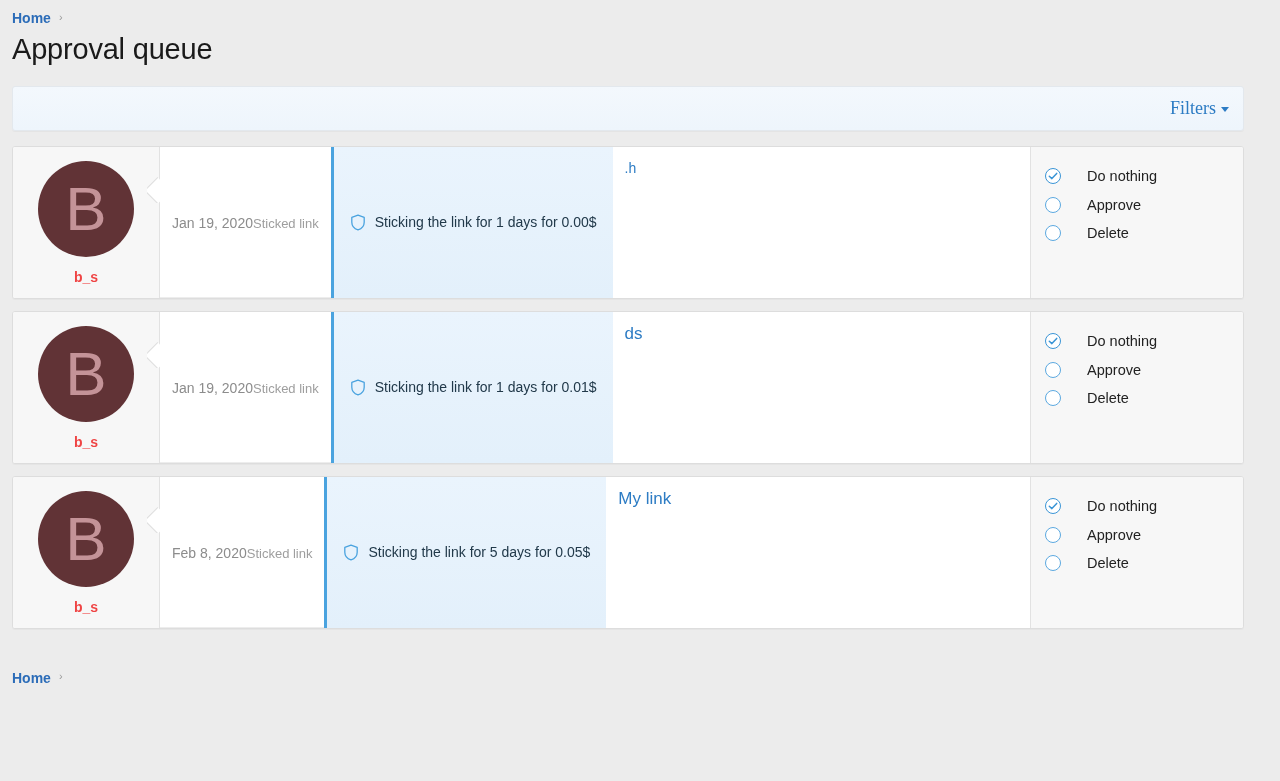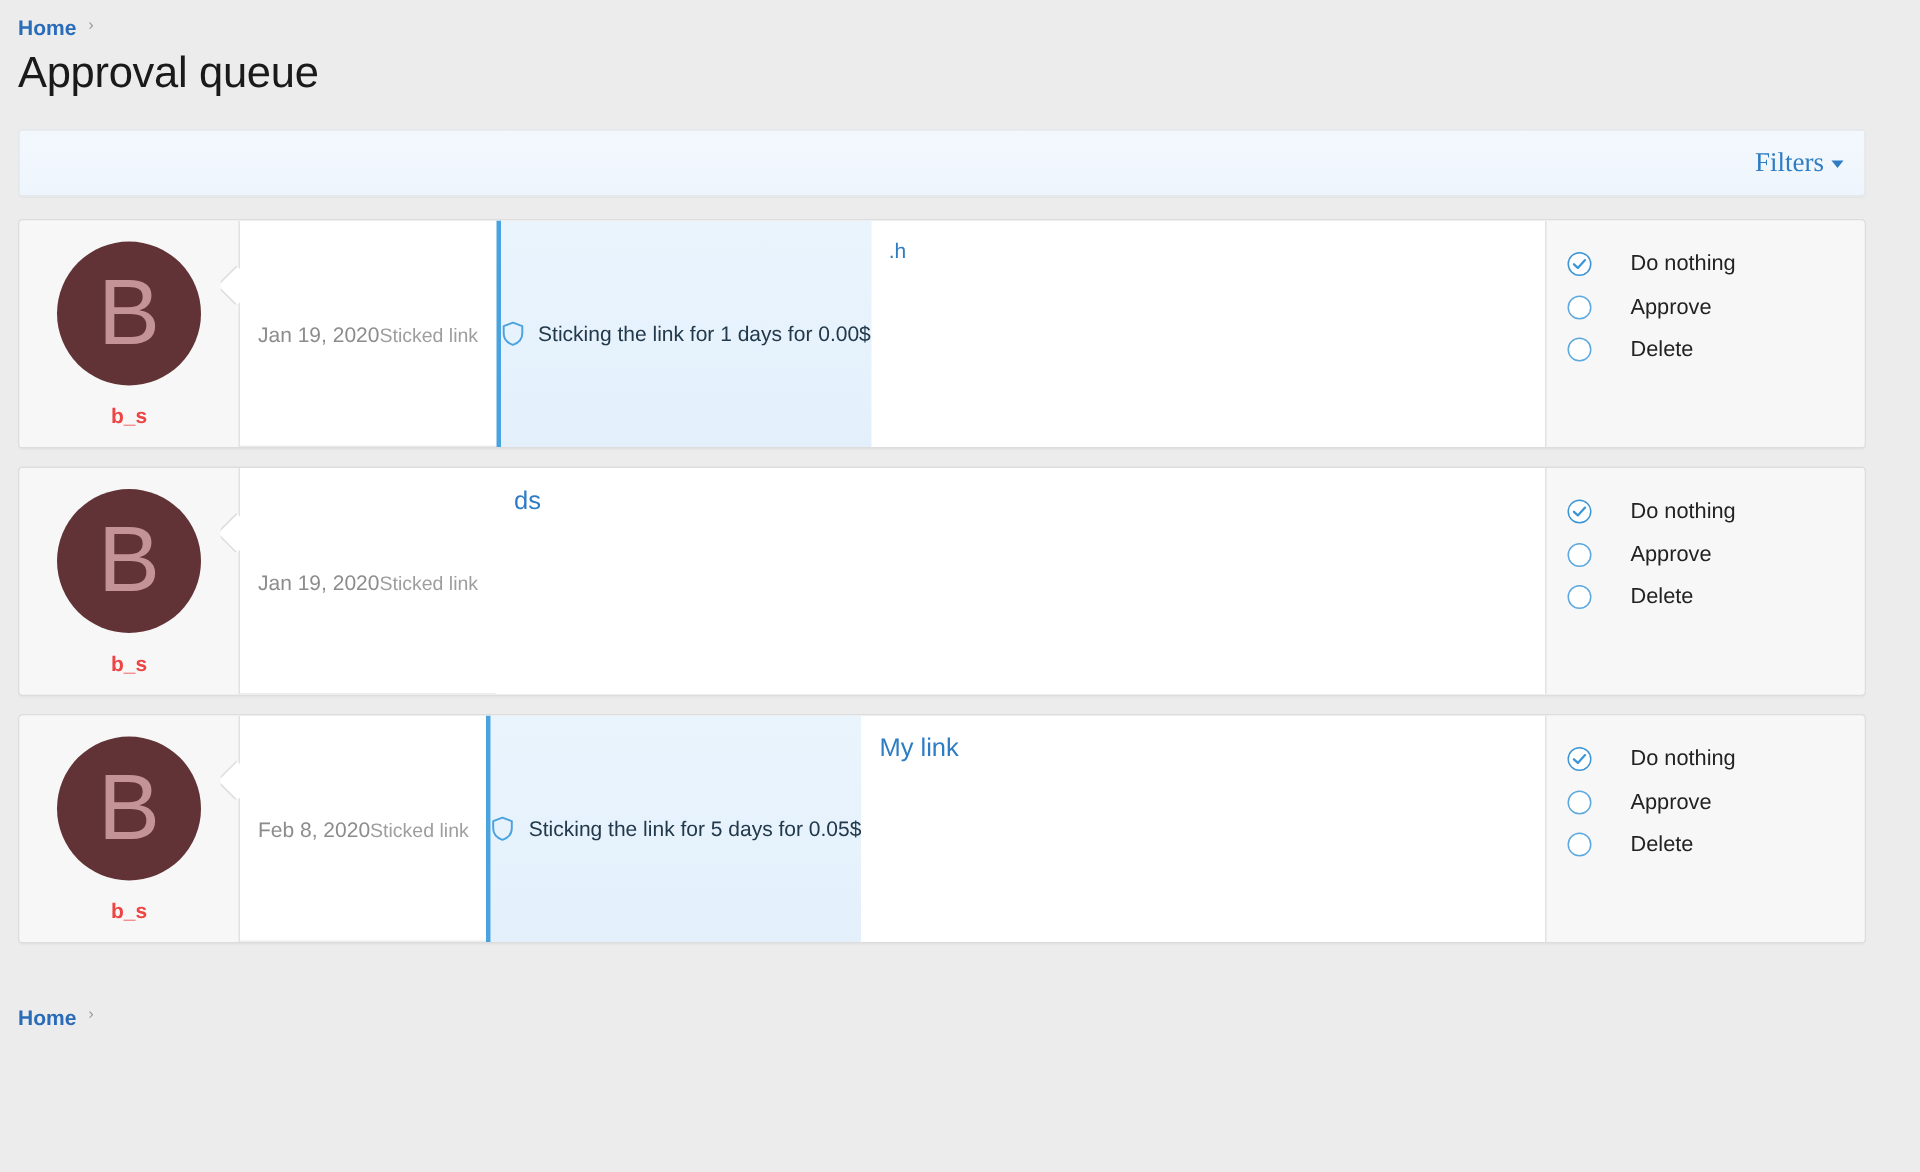--- a/index.html
+++ b/index.html
@@ -172,21 +172,21 @@
     color: #8c8c8c;
     font-size: 14px;
   }
   .card-tag {
     color: #9e9e9e;
     font-size: 13px;
   }
   .alert-sticky {
     background: linear-gradient(to bottom, #eaf4fd, #e3f0fb);
     border-left: 3px solid #4aa3df;
-    padding: 9px 0;
+    padding: 9px 16px;
     display: flex;
     align-items: center;
     gap: 9px;
     font-size: 14px;
     color: #21394a;
   }
   .shield-icon { display: inline-flex; flex: 0 0 auto; }
   .card-link-wrap { padding: 12px 12px 0 12px; flex: 1 1 auto; }
   .card-link {
     color: #2d7cc4;
@@ -322,20 +322,28 @@
       <div class="card-author">
         <div class="avatar">B</div>
         <a class="author-name" href="#">b_s</a>
         <div class="tail"></div>
       </div>
       <div class="card-body">
         <div class="card-head">
           <span class="card-date">Jan 19, 2020</span>
           <span class="card-tag">Sticked link</span>
         </div>
+        <div class="alert-sticky">
+          <span class="shield-icon">
+            <svg width="16" height="17" viewBox="0 0 16 17" fill="none" xmlns="http://www.w3.org/2000/svg">
+              <path d="M8 1.1 L14.2 3.4 V8.2 C14.2 12 11.5 14.7 8 15.9 C4.5 14.7 1.8 12 1.8 8.2 V3.4 Z" stroke="#4aa3df" stroke-width="1.3" fill="none" stroke-linejoin="round"></path>
+            </svg>
+          </span>
+          <span>Sticking the link for 1 days for 0.01$</span>
+        </div>
         <div class="card-link-wrap">
           <a class="card-link" href="#">ds</a>
         </div>
       </div>
       <div class="card-actions">
         <label class="radio-row checked">
           <span class="radio-mark">
             <svg width="10" height="10" viewBox="0 0 10 10">
                 <path d="M1.3 5.2 L3.9 7.6 L8.7 2.4" stroke="#3b95d6" stroke-width="1.5" fill="none" stroke-linecap="round" stroke-linejoin="round"></path>
               </svg>

